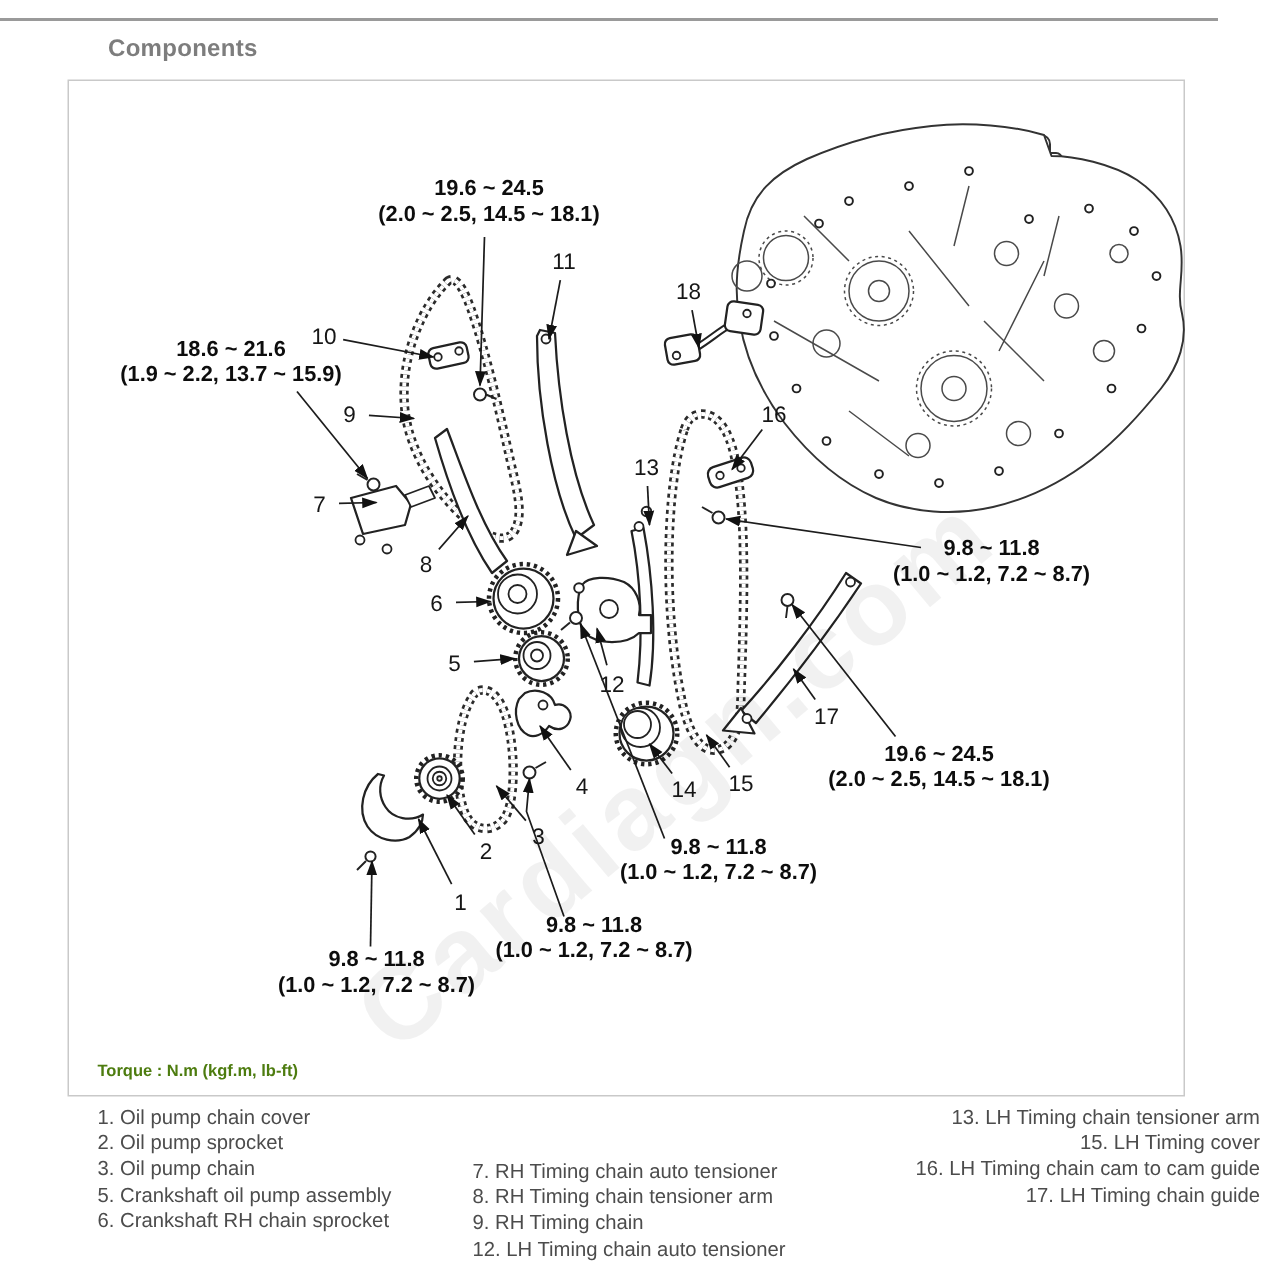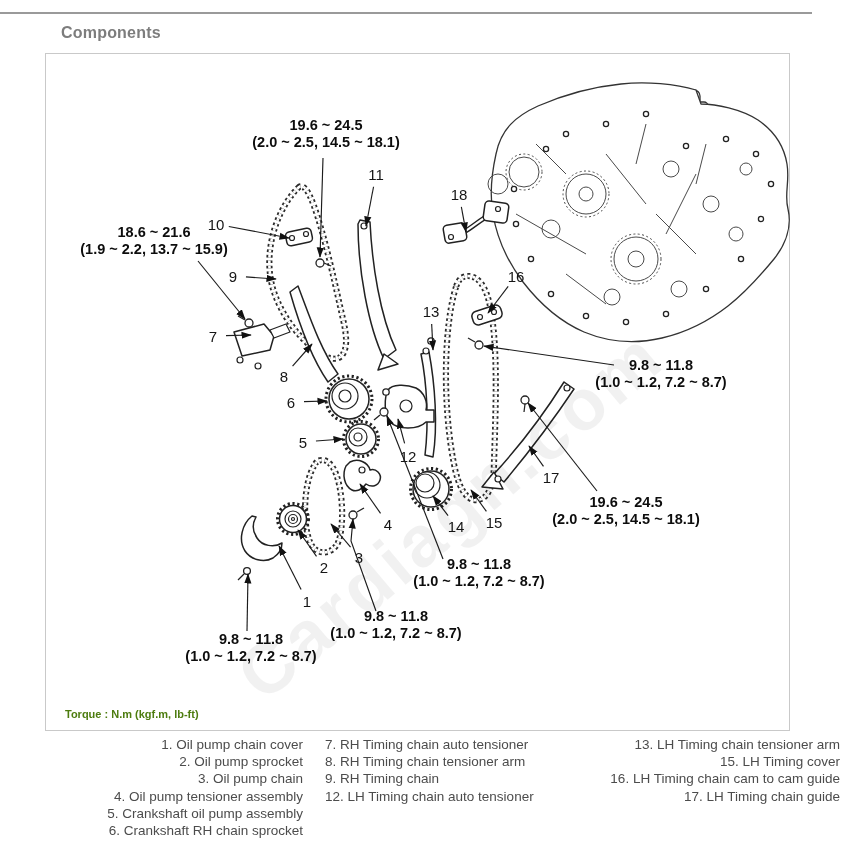--- a/index.html
+++ b/index.html
@@ -1,25 +1,25 @@
 <!DOCTYPE html>
 <html><head>
 <meta charset="utf-8">
 <style>
   html,body{margin:0;padding:0;background:#fff;}
   body{width:847px;height:847px;position:relative;font-family:"Liberation Sans",sans-serif;overflow:hidden;}
   .top-rule{position:absolute;left:0;top:12px;width:812px;height:2px;background:#9a9a9a;}
-  .page-title{position:absolute;left:61px;top:24px;font-size:16px;font-weight:bold;color:#7d7d7d;letter-spacing:.2px;}
+  .page-title{position:absolute;left:72px;top:24px;font-size:16px;font-weight:bold;color:#7d7d7d;letter-spacing:.2px;}
   .diagram-box{position:absolute;left:45px;top:53px;width:745px;height:678px;border:1px solid #c9c9c9;background:#fff;box-sizing:border-box;}
   .torque-note{position:absolute;left:19px;bottom:10px;font-size:11px;font-weight:bold;color:#4d7c0f;}
   svg{position:absolute;left:0;top:0;}
   .legend{position:absolute;top:736px;left:0;width:847px;font-size:13.5px;color:#4c4c4c;}
   .legend-col{position:absolute;top:0;}
-  .legend-col.c1{left:48px;width:255px;text-align:right;}
-  .legend-col.c2{left:325px;width:255px;}
+  .legend-col.c1{left:65px;width:255px;}
+  .legend-col.c2{left:315px;width:255px;margin-top:36px;}
   .legend-col.c3{left:578px;width:262px;text-align:right;}
   .lg-item{line-height:17.2px;white-space:nowrap;}
   
   .chain{fill:none;stroke:#2b2b2b;stroke-width:6.2;stroke-dasharray:2.6 2.8;}
   .chain-core{fill:none;stroke:#fff;stroke-width:2.6;stroke-dasharray:2.6 2.8;}
   .teeth{fill:none;stroke:#222;stroke-width:3;stroke-dasharray:2.2 2.6;}
   .part{fill:#fff;stroke:#222;stroke-width:1.5;stroke-linejoin:round;}
   .part2{fill:#fff;stroke:#222;stroke-width:1.2;stroke-linejoin:round;}
   .thin{fill:none;stroke:#4a4a4a;stroke-width:1;}
   .eng{fill:#fff;stroke:#333;stroke-width:1.3;stroke-linejoin:round;}
@@ -274,21 +274,20 @@
   </svg>
 
   <div class="torque-note">Torque : N.m (kgf.m, lb-ft)</div>
 </div>
 
 <div class="legend">
   <div class="legend-col c1">
       <div class="lg-item"><span>1. </span><span>Oil pump chain cover</span></div>
       <div class="lg-item"><span>2. </span><span>Oil pump sprocket</span></div>
       <div class="lg-item"><span>3. </span><span>Oil pump chain</span></div>
-      <div class="lg-item"><span>4. </span><span>Oil pump tensioner assembly</span></div>
       <div class="lg-item"><span>5. </span><span>Crankshaft oil pump assembly</span></div>
       <div class="lg-item"><span>6. </span><span>Crankshaft RH chain sprocket</span></div>
     </div>
   <div class="legend-col c2">
       <div class="lg-item"><span>7. </span><span>RH Timing chain auto tensioner</span></div>
       <div class="lg-item"><span>8. </span><span>RH Timing chain tensioner arm</span></div>
       <div class="lg-item"><span>9. </span><span>RH Timing chain</span></div>
       <div class="lg-item"><span>12. </span><span>LH Timing chain auto tensioner</span></div>
     </div>
   <div class="legend-col c3">

